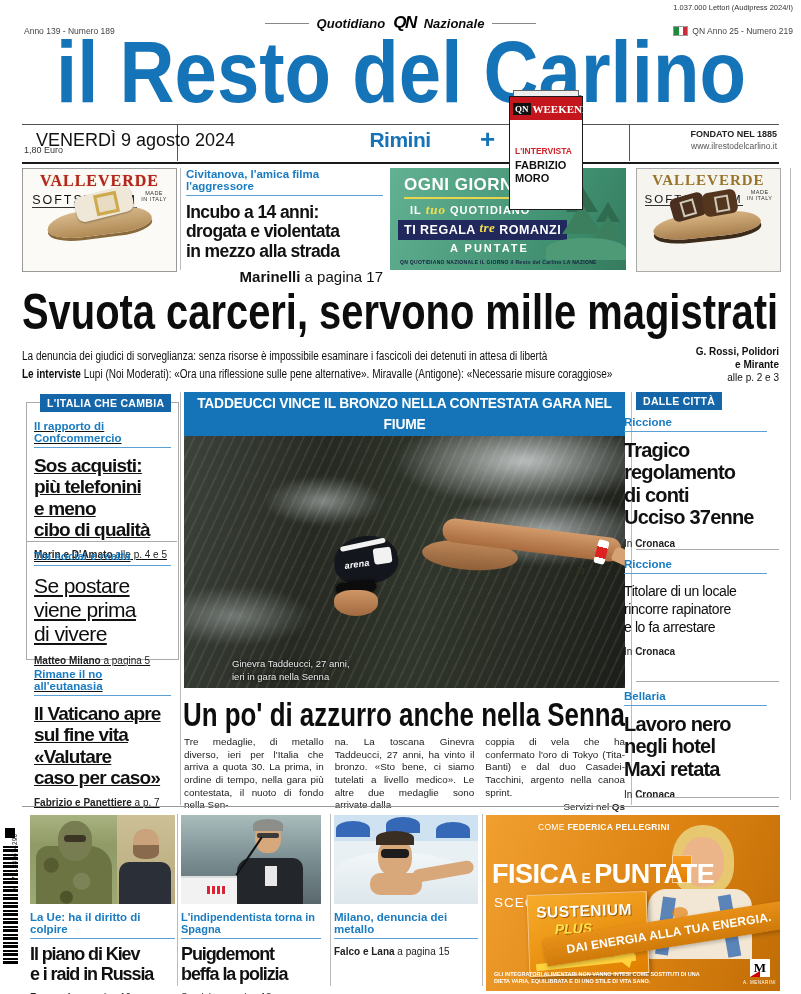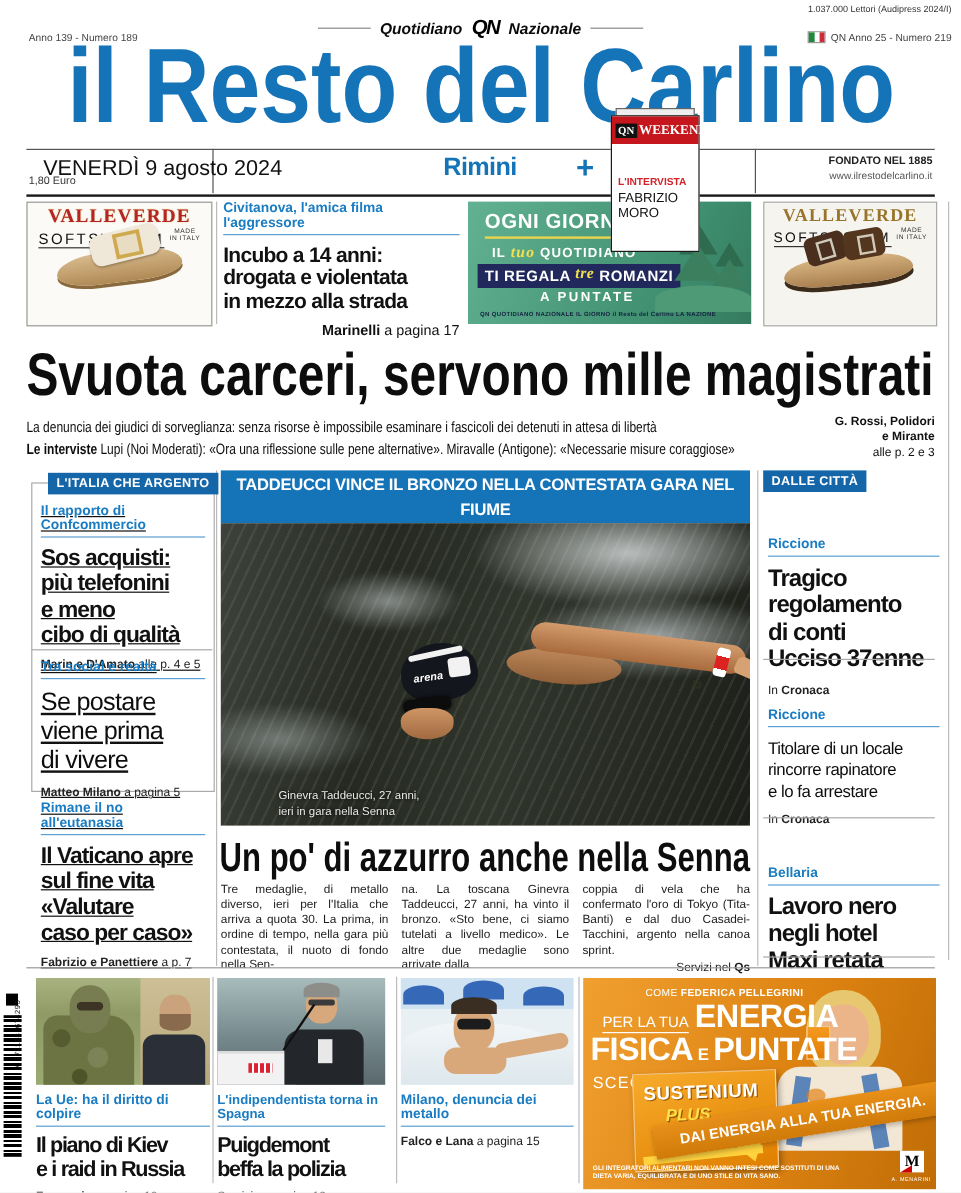--- a/index.html
+++ b/index.html
@@ -21,21 +21,21 @@
   .flag i:nth-child(1){background:#1f8a3c;}.flag i:nth-child(2){background:#fff;}.flag i:nth-child(3){background:#ce2b37;}
   
   .masthead{left:0;top:26px;width:801px;height:94px;}
   
   .wk-pages{left:513px;top:90px;width:64px;height:6px;background:#eee;border:1px solid #666;}
   .weekend{left:509px;top:96px;width:72px;height:112px;background:#fff;border:1.5px solid #1a1a1a;z-index:6;}
   .wk-band{height:23px;background:#c4161c;display:flex;align-items:center;padding:0 3px;gap:2px;}
   .wk-qn{background:#111;color:#fff;font-family:"Liberation Serif",serif;font-weight:bold;font-size:9px;padding:1px 2px;}
   .wk-week{color:#fff;font-family:"Liberation Serif",serif;font-weight:bold;font-size:11px;}
   .wk-kick{color:#d2232a;font-weight:bold;font-size:8.5px;margin:26px 0 0 5px;}
-  .wk-name{font-weight:normal;font-size:11px;line-height:1.15;margin:3px 0 0 5px;}
+  .wk-name{font-weight:bold;font-size:11px;line-height:1.15;margin:3px 0 0 5px;}
   
   .datestrip{left:22px;top:124px;width:757px;height:37px;border-top:1px solid #555;border-bottom:2px solid #1a1a1a;}
   .ds-v1{left:177px;top:124px;width:1px;height:37px;background:#555;}
   .ds-v2{left:629px;top:124px;width:1px;height:37px;background:#555;}
   .ds-date{left:36px;top:130px;font-weight:normal;font-size:18px;}
   .ds-price{left:24px;top:145px;font-size:9px;color:#333;}
   .ds-edition{left:330px;top:128px;width:140px;text-align:center;color:#1573b8;font-weight:bold;font-size:21px;letter-spacing:-0.5px;}
   .ds-plus{left:480px;top:124px;color:#1573b8;font-weight:bold;font-size:26px;}
   .ds-founded{right:24px;top:129px;text-align:right;font-size:9px;color:#222;font-weight:bold;}
   .ds-site{right:24px;top:141px;text-align:right;font-size:8.5px;color:#555;}
@@ -51,21 +51,21 @@
   .sandal1{left:24px;top:40px;width:105px;height:26px;background:linear-gradient(#d9bb8e,#b08a55);border-radius:50% 50% 45% 45%/80% 80% 60% 60%;transform:rotate(-7deg);box-shadow:0 3px 0 #8a6a3d;}
   .strap1{left:52px;top:22px;width:58px;height:26px;background:#efe7d8;border-radius:8px;transform:rotate(-14deg);box-shadow:0 1px 2px rgba(0,0,0,.3);}
   .buckle1{left:72px;top:24px;width:17px;height:15px;border:3px solid #cfa94e;background:#e8dcc2;transform:rotate(-12deg);}
   .adR{left:636px;top:168px;width:143px;height:102px;border:1px solid #aaa;background:#f6f4ef;overflow:hidden;text-align:center;}
   .sandal2{left:16px;top:44px;width:108px;height:24px;background:linear-gradient(#d9b684,#a87f4e);border-radius:50% 50% 45% 45%/80% 80% 60% 60%;transform:rotate(-6deg);box-shadow:0 4px 0 #3c2a1a;}
   .strap2a{left:34px;top:26px;width:34px;height:24px;background:#4a2f1f;border-radius:6px;transform:rotate(-16deg);}
   .strap2b{left:66px;top:22px;width:34px;height:24px;background:#54361f;border-radius:6px;transform:rotate(-10deg);}
   .buckle2{width:10px;height:12px;border:2px solid #cfcab8;position:absolute;}
   .news-top{left:186px;top:168px;width:197px;height:102px;}
   .nt-head{font-size:17.5px;font-weight:bold;letter-spacing:-0.6px;line-height:1.1;margin-top:7px;}
-  .nt-by{text-align:right;font-size:12px;margin-top:7px;}
+  .nt-by{text-align:right;font-size:15px;margin-top:7px;}
   .adC{left:390px;top:168px;width:236px;height:102px;background:linear-gradient(115deg,#63b193,#3f8f70 70%,#357a5f);overflow:hidden;color:#fff;}
   .og1{margin:7px 0 0 14px;font-weight:bold;font-size:17px;letter-spacing:.5px;border-bottom:2px solid #e8d44d;display:inline-block;padding-bottom:2px;}
   .og2{margin:3px 0 0 20px;font-weight:bold;font-size:11px;letter-spacing:1px;}
   .og2 .tuo{color:#f3e04e;font-style:italic;font-family:"Liberation Serif",serif;text-transform:none;font-size:13px;}
   .og-band{margin:2px 0 0 8px;background:#20285c;display:inline-block;padding:2px 6px;font-weight:bold;font-size:12.5px;letter-spacing:.5px;}
   .og-band .tre{color:#f3e04e;font-style:italic;font-family:"Liberation Serif",serif;font-size:13px;position:relative;top:-2px;}
   .og4{margin:2px 0 0 60px;font-weight:bold;font-size:11px;letter-spacing:2px;}
   .ogf{margin:5px 0 0 10px;color:#14203f;font-size:5px;font-weight:bold;letter-spacing:.3px;}
   .tree{position:absolute;width:0;height:0;}
   .t1a{border-left:16px solid transparent;border-right:16px solid transparent;border-bottom:26px solid #2e6b4f;right:28px;top:18px;}
@@ -94,21 +94,21 @@
   .photo-main{left:184px;top:436px;width:441px;height:252px;overflow:hidden;
      background:linear-gradient(100deg,#3d423a 0%,#252921 30%,#31362c 55%,#1c1f19 100%);}
   .pm-tex{position:absolute;inset:0;background:repeating-linear-gradient(115deg,rgba(255,255,255,.07) 0 2px,transparent 2px 9px);}
   .foam{position:absolute;border-radius:50%;filter:blur(2px);}
   .swim-head{left:182px;top:694px;width:446px;height:40px;}
   .caption{left:232px;top:658px;font-size:9.5px;color:#e9e9e9;line-height:1.35;text-shadow:0 0 3px #000;z-index:2;}
   .bodycols{left:184px;top:736px;width:441px;display:flex;gap:11px;}
   .bodycols .col{flex:1;font-size:9.9px;line-height:1.28;text-align:justify;color:#1c1c1c;}
   .services{text-align:right;margin-top:2px;}
   
-  .rc-art{left:640px;width:143px;margin-top:32px;}
+  .rc-art{left:624px;width:143px;}
   .rc-head-b{font-size:20px;font-weight:bold;letter-spacing:-0.8px;line-height:1.12;margin-top:7px;}
   .rc-head-r{font-size:14px;letter-spacing:-0.4px;line-height:1.3;margin-top:8px;color:#0d0d0d;}
   .rc-div{left:636px;width:143px;height:1px;background:#aaa;}
   
   .bc{top:815px;}
   .bc-photo{position:relative;overflow:hidden;height:89px;}
   .bc-kick{margin-top:7px;}
   .bc-head{font-size:18px;font-weight:bold;letter-spacing:-1.1px;line-height:1.1;margin-top:6px;}
   .bc-by{margin-top:7px;}
   
@@ -304,21 +304,21 @@
   <div class="abs authors">
     <div class="b">G. Rossi, Polidori</div>
     <div class="b">e Mirante</div>
     <div>alle p. 2 e 3</div>
   </div>
 
   <div class="abs vr" style="left:180px;top:392px;height:413px;"></div>
   <div class="abs vr" style="left:631px;top:392px;height:413px;"></div>
 
   <div class="abs lc-box"></div>
-  <div class="abs band" style="left:40px;top:394px;">L'ITALIA CHE ARGENTO</div>
+  <div class="abs band" style="left:40px;top:394px;">L'ITALIA CHE CAMBIA</div>
   <div class="abs lc-art" style="top:420px;">
     <div class="kicker">Il rapporto di Confcommercio</div>
     <div class="lc-head-b pre">Sos acquisti:
 più telefonini
 e meno
 cibo di qualità</div>
     <div class="byline lc-by"><span class="b">Marin e D'Amato</span><span> alle p. 4 e 5</span></div>
   </div>
   <div class="abs lc-div" style="top:541px;"></div>
   <div class="abs lc-art" style="top:550px;">
@@ -462,24 +462,20 @@
   <div class="abs adB" style="background:linear-gradient(110deg,#f0a030 0%,#dd8312 55%,#c06d06 100%);">
     <div class="su-woman-hair"></div>
     <div class="su-face"></div>
     <div class="su-body"></div>
     <div class="su-strapL"></div>
     <div class="su-strapR"></div>
     <div class="su-stain" style="right:92px;top:92px;width:16px;height:12px;"></div>
     <div class="su-stain" style="right:70px;top:106px;width:10px;height:8px;"></div>
     <div class="su-glass"></div>
     <div class="su1"><span>COME </span><span class="b">FEDERICA PELLEGRINI</span></div>
-    <div class="su2">
-      <span class="small">PER LA TUA</span>
-      <span class="big">ENERGIA</span>
-    </div>
     <div class="su3">
       <span>FISICA</span>
       <span class="e">E</span>
       <span>PUNTATE</span>
     </div>
     <div class="su-scegli">SCEGLI</div>
     <div class="su-box">
       <div class="nm">SUSTENIUM</div>
       <div class="pl">PLUS</div>
       <div class="su-stripe"></div>

